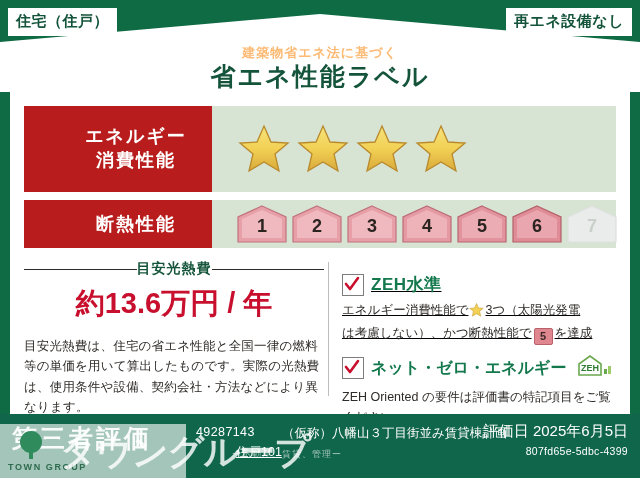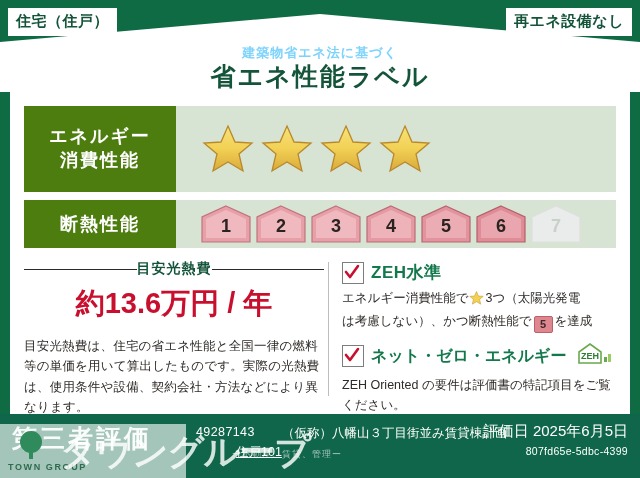--- a/index.html
+++ b/index.html
@@ -21,42 +21,42 @@
   }
   .tag{
     position:absolute;top:8px;background:#ffffff;
     color:#14543a;font-weight:bold;font-size:15px;
     padding:4px 8px 5px 8px;letter-spacing:.5px;white-space:nowrap;
   }
   .tag-left{left:8px;}
   .tag-right{right:8px;}
   .hdr-sub{
     position:absolute;left:0;top:44px;width:640px;text-align:center;
-    color:#7dd3fc;font-size:13px;font-weight:bold;letter-spacing:1px;
+    color:#fdba74;font-size:13px;font-weight:bold;letter-spacing:1px;
   }
   .hdr-title{
     position:absolute;left:0;top:60px;width:640px;text-align:center;
     color:#14543a;font-size:25px;font-weight:bold;letter-spacing:2px;
   }
 
   
   .panel{
     position:absolute;left:10px;top:92px;width:620px;height:322px;
     background:#ffffff;
   }
 
   
   .perf-row{position:absolute;left:14px;width:592px;background:#d7e4d4;display:flex;align-items:center;}
   .row-energy{top:14px;height:86px;}
   .row-insul{top:108px;height:48px;}
 
   .lbl{
-    background:#4d7c0f;color:#ffffff;font-weight:bold;
+    background:#b91c1c;color:#ffffff;font-weight:bold;
     display:flex;flex-direction:column;align-items:center;justify-content:center;
-    letter-spacing:2px;flex:none;
+    letter-spacing:2px;flex:none;padding-left:36px;
   }
   .lbl-energy{width:152px;height:86px;font-size:18px;line-height:1.32;}
   .lbl-insul{width:152px;height:48px;font-size:18px;}
 
   
   .stars{display:flex;align-items:center;gap:7px;padding-left:26px;}
   .star{width:52px;height:50px;display:block;}
 
   
   .badges{display:flex;align-items:flex-end;gap:3px;padding-left:24px;}
@@ -79,21 +79,21 @@
   .cost-head .tx{font-size:14px;font-weight:bold;color:#14543a;white-space:nowrap;letter-spacing:1px;}
   .cost-val{
     text-align:center;color:#c8102e;font-weight:bold;
     font-size:29px;margin-top:6px;letter-spacing:0px;
   }
   .cost-note{
     margin-top:12px;font-size:12.5px;color:#2f2b28;line-height:1.62;
     letter-spacing:.2px;
   }
 
-  .zeh-block{margin-top:5px;}
+  .zeh-block{margin-top:17px;text-decoration:underline;}
   .zeh-head{display:flex;align-items:center;gap:7px;}
   .chk{width:20px;height:20px;border:1.5px solid #7d7d7d;background:#fff;position:relative;flex:none;}
   .chk svg{position:absolute;left:1px;top:1px;}
   .zeh-title{font-size:17px;font-weight:bold;color:#13784c;letter-spacing:.5px;}
   .zeh-title2{font-size:16px;font-weight:bold;color:#13784c;letter-spacing:0px;}
   .zeh-body{font-size:12.5px;color:#2f2b28;line-height:1.6;margin-top:4px;}
   .inline-star{display:inline-block;vertical-align:-3px;margin:0 1px;}
   .inline-badge{
     display:inline-block;vertical-align:-3px;width:17px;height:15px;
     background:#e0868f;border:1px solid #b9626b;border-radius:2px;

